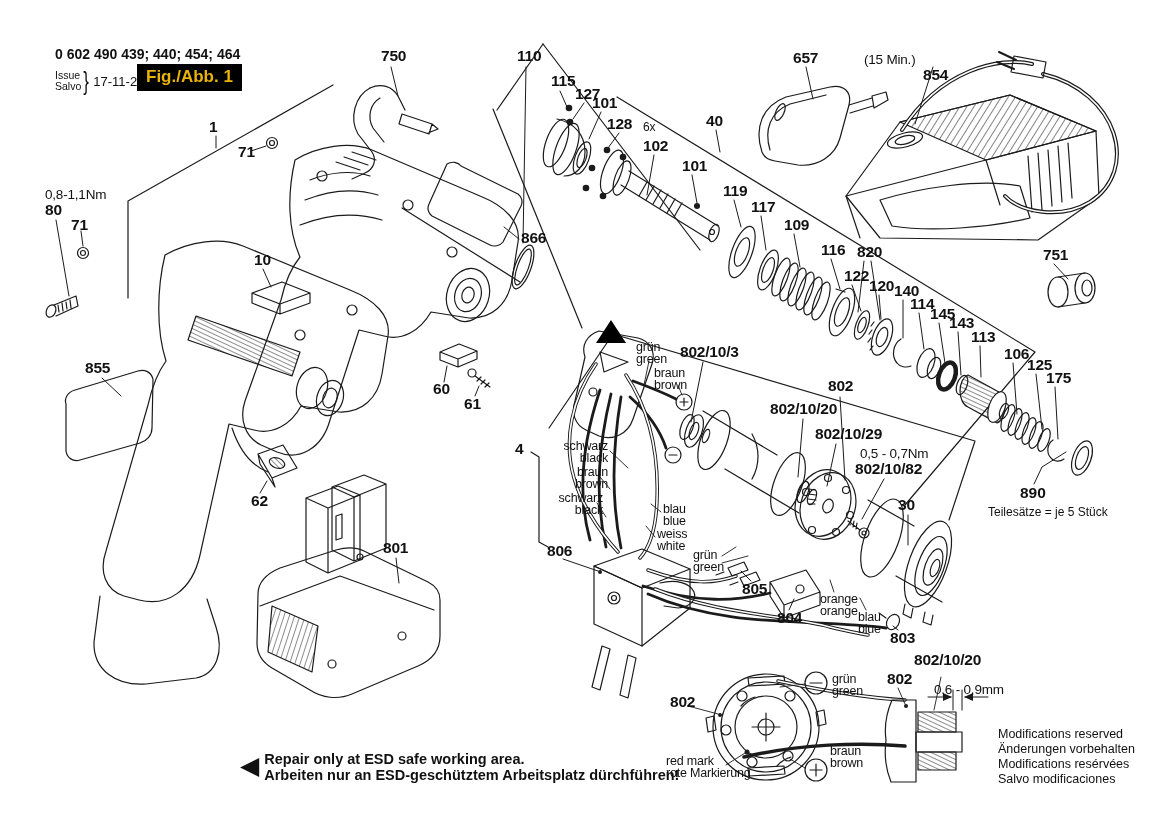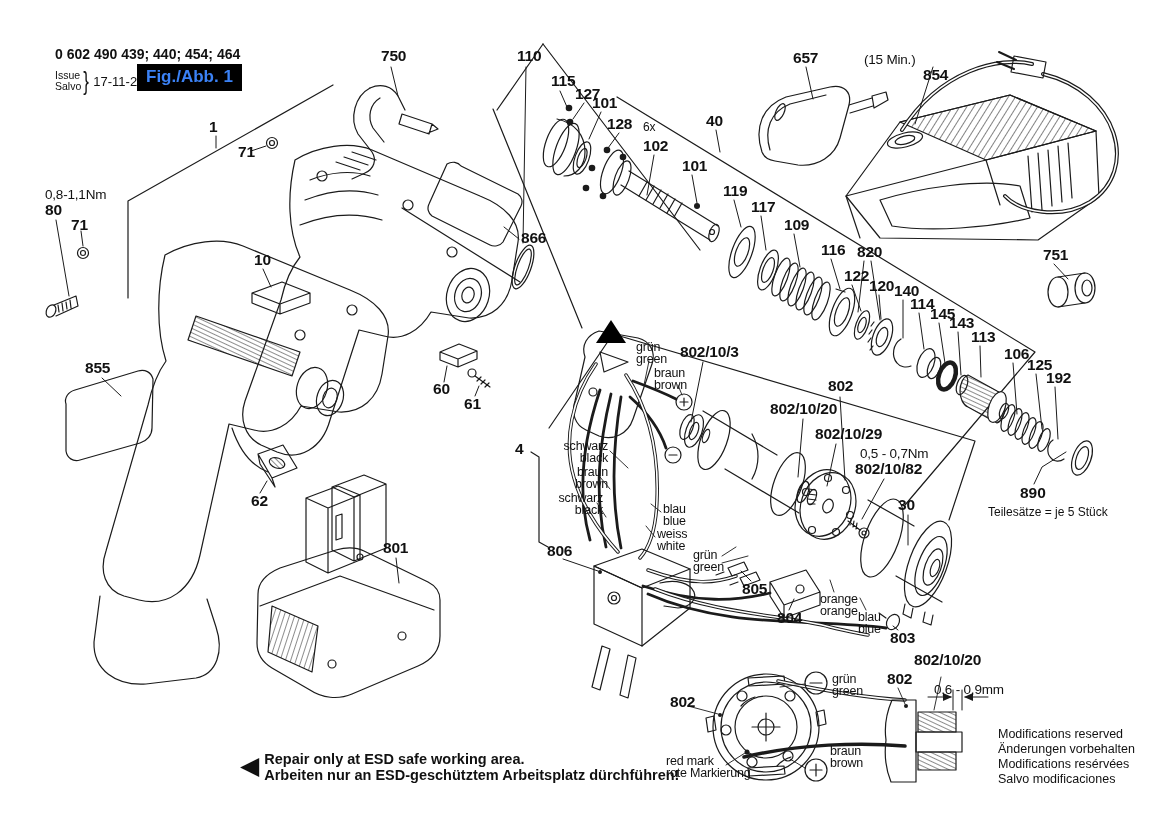--- a/index.html
+++ b/index.html
@@ -11,21 +11,21 @@
       white-space:pre-line;letter-spacing:-0.2px;}
   .co.r{font-weight:normal;font-size:13.5px;}
   .co.s{font-weight:normal;font-size:12px;}
   .co.w{font-weight:normal;font-size:12.5px;line-height:12px;}
   .co.wr{font-weight:normal;font-size:12.5px;line-height:12px;width:62px;text-align:right;}
   .hdr-nums{position:absolute;left:55px;top:46px;font-size:14px;font-weight:bold;}
   .hdr-issue{position:absolute;left:55px;top:67px;display:flex;align-items:center;}
   .hdr-issue .two{font-size:10.5px;line-height:11px;}
   .hdr-issue .brace{font-size:24px;font-weight:normal;transform:scale(.7,1.1);margin:0 1px;}
   .hdr-issue .date{font-size:13px;margin-left:2px;}
-  .figbox{position:absolute;left:137px;top:64px;background:#000;color:#3b82f6;
+  .figbox{position:absolute;left:137px;top:64px;background:#000;color:#eab308;
           font-weight:bold;font-size:17px;padding:3px 9px 4px 9px;}
   .legend{position:absolute;left:988px;top:484px;width:178px;}
   .legend .num{font-weight:bold;font-size:15.5px;margin-left:32px;}
   .legend .ttl{font-size:12px;margin-top:3px;}
   .lg-e{font-size:12px;font-weight:bold;line-height:11.6px;}
   .lg-e.pad{padding-left:44px;}
   .esd{position:absolute;left:240px;top:751px;display:flex;align-items:flex-start;}
   .esd .arr{font-size:25px;line-height:28px;margin-right:5px;}
   .esd .txt{font-size:14.5px;font-weight:bold;line-height:16px;}
   .mods{position:absolute;left:998px;top:727px;}
@@ -411,21 +411,21 @@
       <div class="co b" style="left: 857px; top: 245px;">820</div>
       <div class="co b" style="left: 844px; top: 269px;">122</div>
       <div class="co b" style="left: 869px; top: 279px;">120</div>
       <div class="co b" style="left: 894px; top: 284px;">140</div>
       <div class="co b" style="left: 910px; top: 297px;">114</div>
       <div class="co b" style="left: 930px; top: 307px;">145</div>
       <div class="co b" style="left: 949px; top: 316px;">143</div>
       <div class="co b" style="left: 971px; top: 330px;">113</div>
       <div class="co b" style="left: 1004px; top: 347px;">106</div>
       <div class="co b" style="left: 1027px; top: 358px;">125</div>
-      <div class="co b" style="left: 1046px; top: 371px;">192</div>
+      <div class="co b" style="left: 1046px; top: 371px;">175</div>
       <div class="co b" style="left: 1043px; top: 248px;">751</div>
       <div class="co b" style="left: 521px; top: 231px;">866</div>
       <div class="co b" style="left: 209px; top: 120px;">1</div>
       <div class="co b" style="left: 238px; top: 145px;">71</div>
       <div class="co r" style="left: 45px; top: 188px;">0,8-1,1Nm</div>
       <div class="co b" style="left: 45px; top: 203px;">80</div>
       <div class="co b" style="left: 71px; top: 218px;">71</div>
       <div class="co b" style="left: 254px; top: 253px;">10</div>
       <div class="co b" style="left: 85px; top: 361px;">855</div>
       <div class="co b" style="left: 433px; top: 382px;">60</div>

